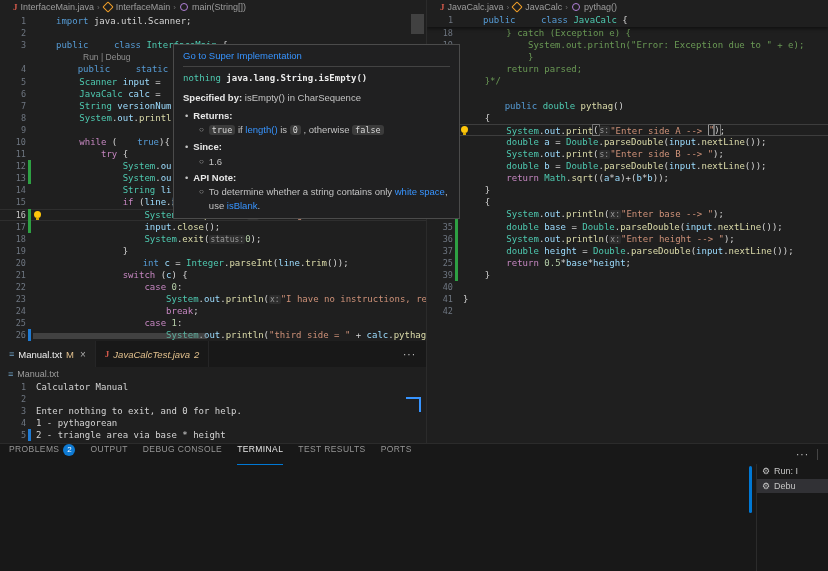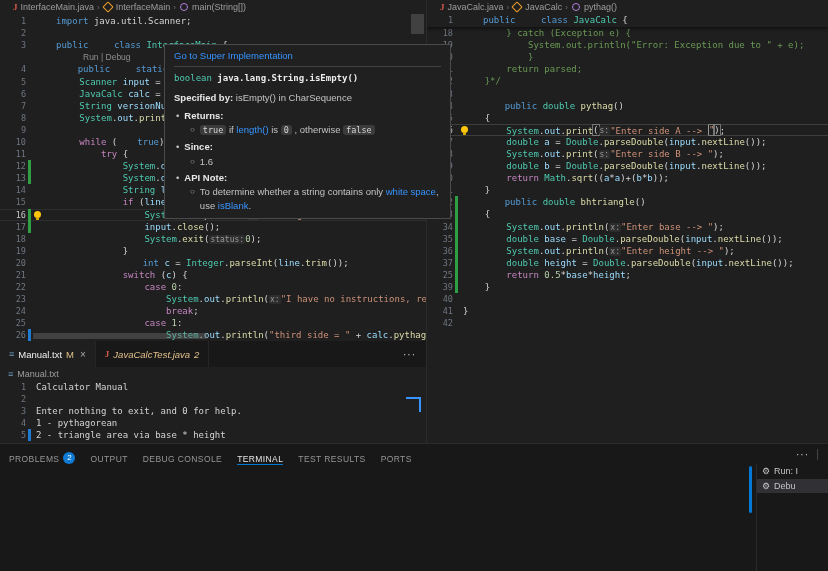--- a/index.html
+++ b/index.html
@@ -56,39 +56,39 @@
   .tab .badge2{color:#e2c08d;font-style:italic;}
   .tab .close{color:#aaaaaa;font-size:10px;margin-left:2px;}
   .tab.inactive{color:#e2c08d;background:#181818;}
   .tabbar .more{margin-left:auto;color:#cdcdcd;padding:0 10px;align-self:center;letter-spacing:1px;font-size:10px;}
   .crumbs-bl{position:relative;height:13px;display:flex;align-items:center;gap:4px;padding-left:8px;
              font-size:9px;color:#9d9d9d;}
   .group-bl .lines{position:relative;top:1px;}
   .corner-dec{position:absolute;left:406px;top:56px;width:13px;height:13px;
               border-top:2px solid #3794ff;border-right:2px solid #3794ff;}
   
-  .tooltip{position:absolute;left:164px;top:44px;width:287px;background:#202021;border:1px solid #4b4b4b;
+  .tooltip{position:absolute;left:173px;top:44px;width:287px;background:#202021;border:1px solid #4b4b4b;
            z-index:60;font-size:9.5px;color:#c3c3c3;padding:4px 9px 6px 9px;box-sizing:border-box;line-height:1.4;}
   .tt-head{color:#3794ff;padding-bottom:4px;border-bottom:1px solid #434343;margin-bottom:5px;}
   .tt-sig{font-family:"DejaVu Sans Mono",monospace;font-size:9px;margin-bottom:6px;}
   .tt-p{margin:5px 0;}
   .tt-code{font-family:"DejaVu Sans Mono",monospace;font-size:8.5px;background:#3b3b3b;
            border-radius:3px;padding:0 3px;color:#d6d6d6;}
   .tt-link{color:#3794ff;}
   .tt-b{font-weight:bold;color:#e8e8e8;}
   .tt-ul{margin:2px 0 0 2px;}
   .tt-li1{display:flex;gap:5px;margin-top:3px;}
   .tt-li1 .dot{color:#c3c3c3;}
   .tt-li2{display:flex;gap:5px;margin-left:14px;margin-top:1px;}
   .tt-li2 .dot2{color:#a9a9a9;font-size:8px;padding-top:1px;}
   
   .panel{position:absolute;left:0;top:443px;width:828px;height:128px;background:#181818;
          border-top:1px solid #2b2b2b;box-sizing:border-box;}
   .ptabs{display:flex;align-items:center;gap:15px;height:21px;padding-left:9px;}
-  .ptab{font-size:8.5px;letter-spacing:.4px;color:#969696;height:21px;display:flex;align-items:flex-end;gap:4px;
+  .ptab{font-size:8.5px;letter-spacing:.4px;color:#969696;height:21px;display:flex;align-items:flex-start;gap:4px;
         border-bottom:1.5px solid transparent;box-sizing:border-box;}
   .ptab.active{color:#e7e7e7;border-bottom-color:#0078d4;}
   .pbadge{min-width:12px;height:12px;border-radius:7px;background:#0e7ad3;color:#fff;font-size:8px;
           line-height:12px;text-align:center;letter-spacing:0;}
   .pactions{margin-left:auto;display:flex;align-items:center;gap:8px;padding-right:10px;}
   .pmore{color:#cdcdcd;letter-spacing:1px;font-size:10px;}
   .pdivider{width:1px;height:11px;background:#454545;}
   .term-out{position:absolute;left:12px;top:27px;font-family:"DejaVu Sans Mono",monospace;
             font-size:9.5px;color:#cccccc;line-height:11.1px;white-space:pre;}
   .term-side{position:absolute;right:0;top:20px;bottom:0;width:71px;border-left:1px solid #2b2b2b;background:#181818;}
@@ -340,25 +340,20 @@
           <span class="gut">30</span>
           <span class="mark"></span>
           <span class="txt"><span class="tk-p">        </span><span class="tk-c">return</span><span class="tk-p"> </span><span class="tk-t">Math</span><span class="tk-p">.</span><span class="tk-m">sqrt</span><span class="tk-p">((</span><span class="tk-v">a</span><span class="tk-p">*</span><span class="tk-v">a</span><span class="tk-p">)+(</span><span class="tk-v">b</span><span class="tk-p">*</span><span class="tk-v">b</span><span class="tk-p">));</span></span>
         </div>
         <div class="row">
           <span class="gut">31</span>
           <span class="mark"></span>
           <span class="txt"><span class="tk-p">    }</span></span>
         </div>
         <div class="row">
-          <span class="gut">32</span>
-          <span class="mark green"></span>
-          <span class="txt"><span class="tk-p">    </span><span class="tk-k">public</span><span class="tk-p"> </span><span class="tk-t">double</span><span class="tk-p"> </span><span class="tk-m">bhtriangle</span><span class="tk-p">()</span></span>
-        </div>
-        <div class="row">
           <span class="gut">33</span>
           <span class="mark green"></span>
           <span class="txt"><span class="tk-p">    {</span></span>
         </div>
         <div class="row">
           <span class="gut">34</span>
           <span class="mark green"></span>
           <span class="txt"><span class="tk-p">        </span><span class="tk-t">System</span><span class="tk-p">.</span><span class="tk-v">out</span><span class="tk-p">.</span><span class="tk-m">println</span><span class="tk-p">(</span><span class="tk-h">x:</span><span class="tk-s">"Enter base --&gt; "</span><span class="tk-p">);</span></span>
         </div>
         <div class="row">
@@ -448,21 +443,21 @@
           <span class="gut">5</span>
           <span class="mark blue"></span>
           <span class="txt"><span class="tk-p">2 - triangle area via base * height</span></span>
         </div>
       </div>
     <div class="corner-dec"></div>
   </div>
 
   <div class="tooltip">
     <div class="tt-head">Go to Super Implementation</div>
-    <div class="tt-sig"><span class="tk-t">boolean</span><span class="tk-w"> java.lang.String.isEmpty()</span></div>
+    <div class="tt-sig"><span class="tk-t">nothing</span><span class="tk-w"> java.lang.String.isEmpty()</span></div>
     <div class="tt-p"><span class="tt-b">Specified by:</span><span> isEmpty() in CharSequence</span></div>
     <div class="tt-ul">
         <div class="tt-li1">
           <span class="dot">•</span>
           <span class="tt-b">Returns:</span>
         </div>
         <div class="tt-li2">
           <span class="dot2">○</span>
           <span><span class="tt-code">true</span><span> if </span><span class="tt-link">length()</span><span> is </span><span class="tt-code">0</span><span> , otherwise </span><span class="tt-code">false</span></span>
         </div>

